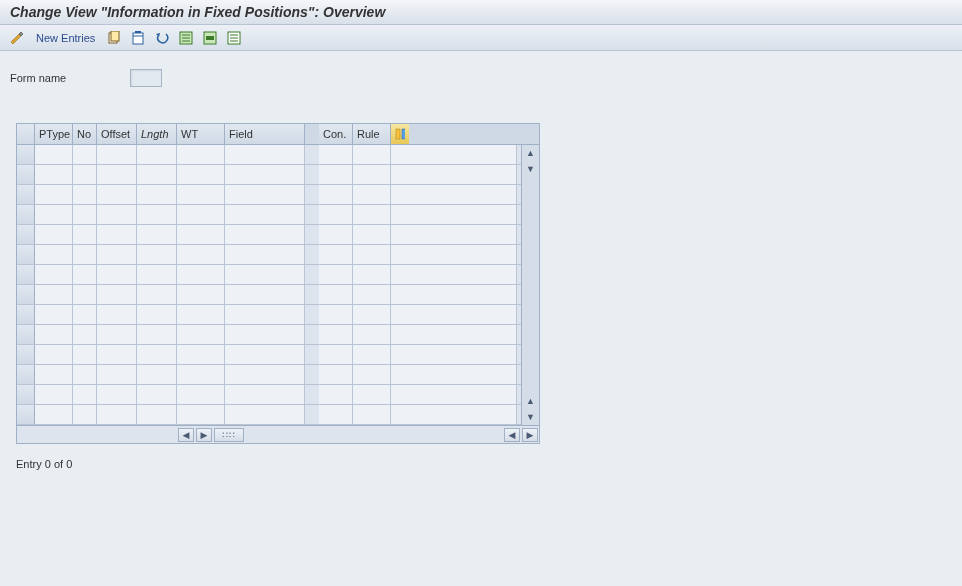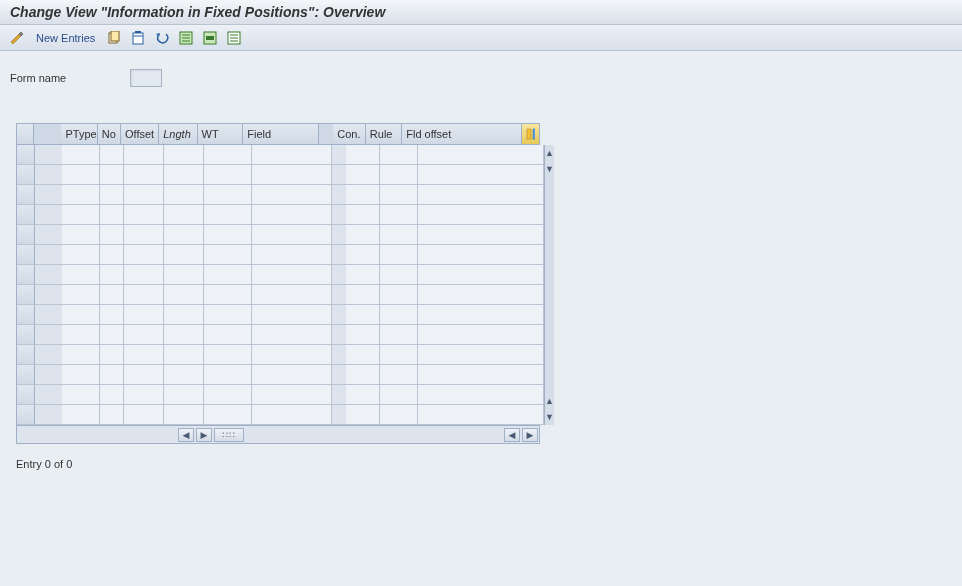--- a/index.html
+++ b/index.html
@@ -185,21 +185,21 @@
     width: 24px;
     height: 100%;
     border-right: 1px solid #c9a84a;
     display: flex;
     align-items: center;
     justify-content: center;
     background: linear-gradient(#f7eec0,#f2d46e);
   }
   .pos-btn .lbl { flex: 1; text-align: center; }
   .entry-text { color: #333; font-size: 11px; }
-  .w-ptype { width: 38px; margin-left: 27px; }
+  .w-ptype { width: 38px; }
   .w-no    { width: 24px; }
   .w-off   { width: 40px; }
   .w-ln    { width: 40px; font-style: italic; }
   .w-wt    { width: 48px; }
   .w-fld   { width: 80px; }
   .w-con   { width: 34px; margin-left: 14px; }
   .w-rule  { width: 38px; }
   .w-fo    { width: 126px; }
   svg { display: block; }
 </style>
@@ -264,21 +264,20 @@
   <div class="table-header">
     <div class="th sel"></div>
     <div class="th w-ptype">PType</div>
     <div class="th w-no">No</div>
     <div class="th w-off">Offset</div>
     <div class="th w-ln">Lngth</div>
     <div class="th w-wt">WT</div>
     <div class="th w-fld">Field</div>
     <div class="th w-con">Con.</div>
     <div class="th w-rule">Rule</div>
-    <div class="th w-fo">Fld offset</div>
     <div class="th config">
       <svg width="12" height="12">
           <rect x="1" y="1" width="4" height="10" fill="#f5c23a" stroke="#a67a1e" stroke-width="0.5"></rect>
           <rect x="7" y="1" width="4" height="10" fill="#5aa0e0" stroke="#2a60a0" stroke-width="0.5"></rect>
         </svg>
     </div>
   </div>
 
   <div class="table-body">
     <div class="rows-area" id="rows-area">

